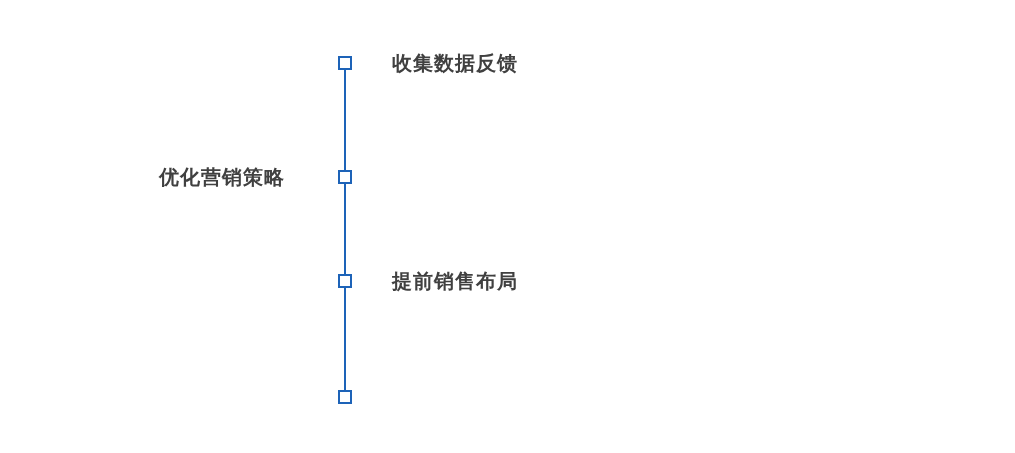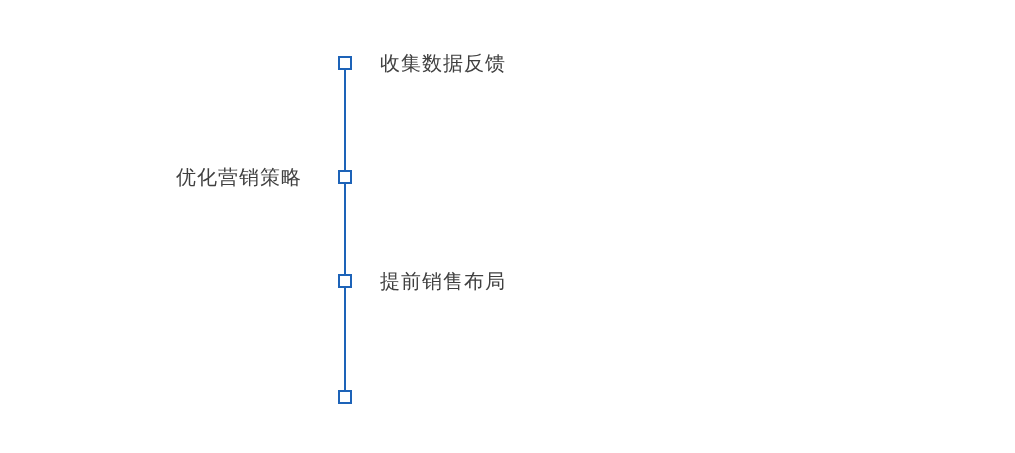--- a/index.html
+++ b/index.html
@@ -29,29 +29,30 @@
     width: 14px;
     height: 14px;
     box-sizing: border-box;
     border: 2px solid var(--accent, #1d63b8);
     background: var(--node-fill, #ffffff);
     transform: translate(-50%, -50%);
   }
   .label {
     position: absolute;
     font-size: 20px;
-    font-weight: normal;
+    font-weight: bold;
     letter-spacing: 1px;
     color: var(--label-color, #404040);
     white-space: nowrap;
     transform: translateY(-50%);
     line-height: 1;
+    margin-left: 12px;
   }
   .label.right { left: 380px; }
-  .label.left  { right: 713px; text-align: right; }
+  .label.left  { right: 730px; text-align: right; }
 
   .y1 { top: 63px; }
   .y2 { top: 177px; }
   .y3 { top: 281px; }
   .y4 { top: 397px; }
 </style>
 </head>
 <body>
 
 <div class="canvas">

